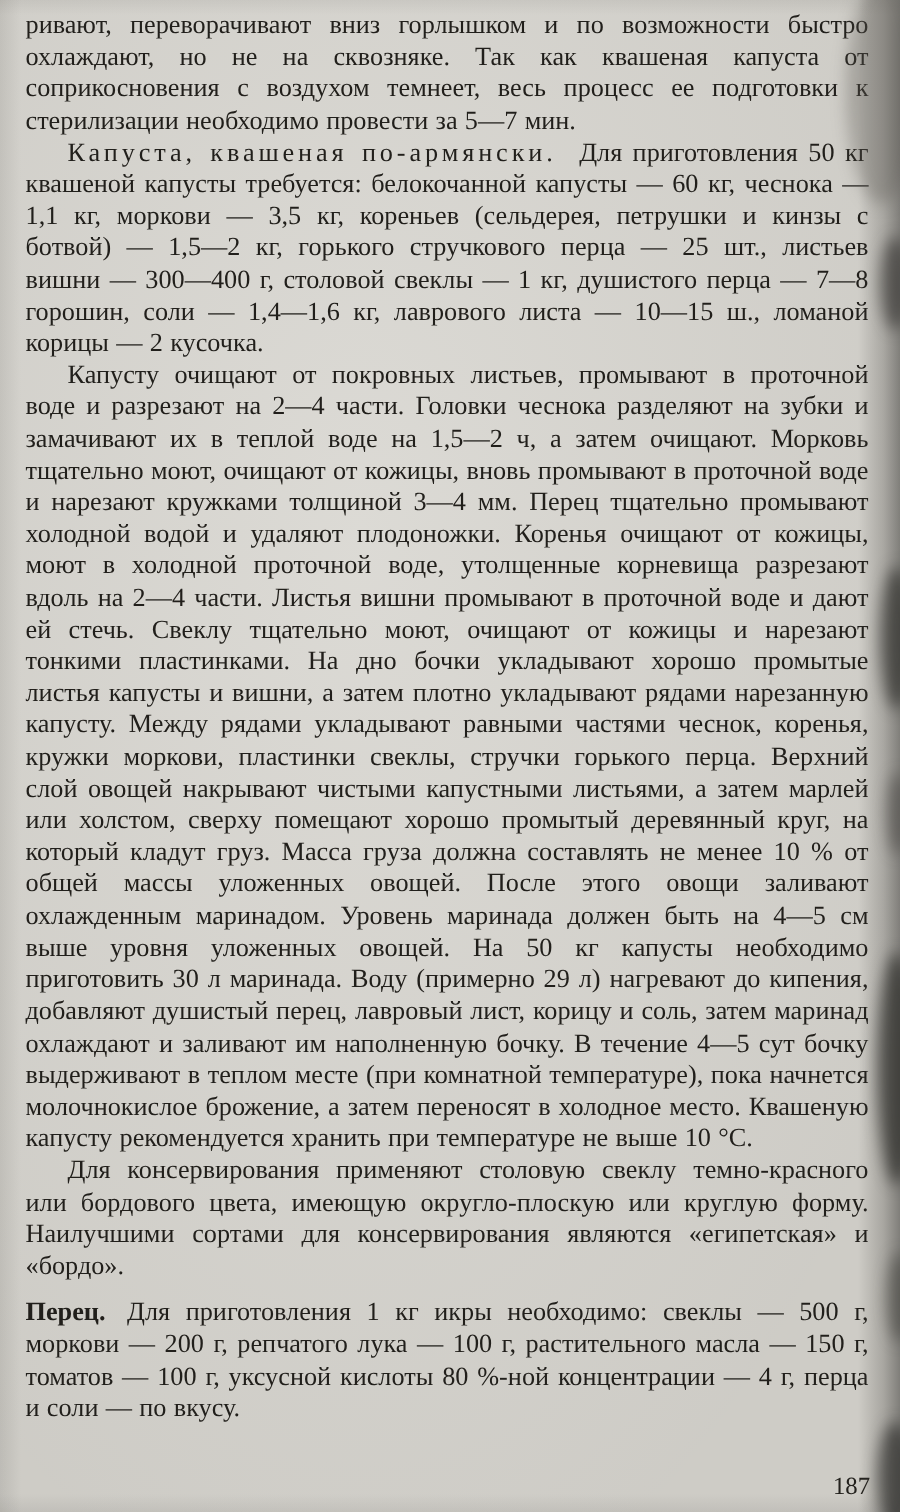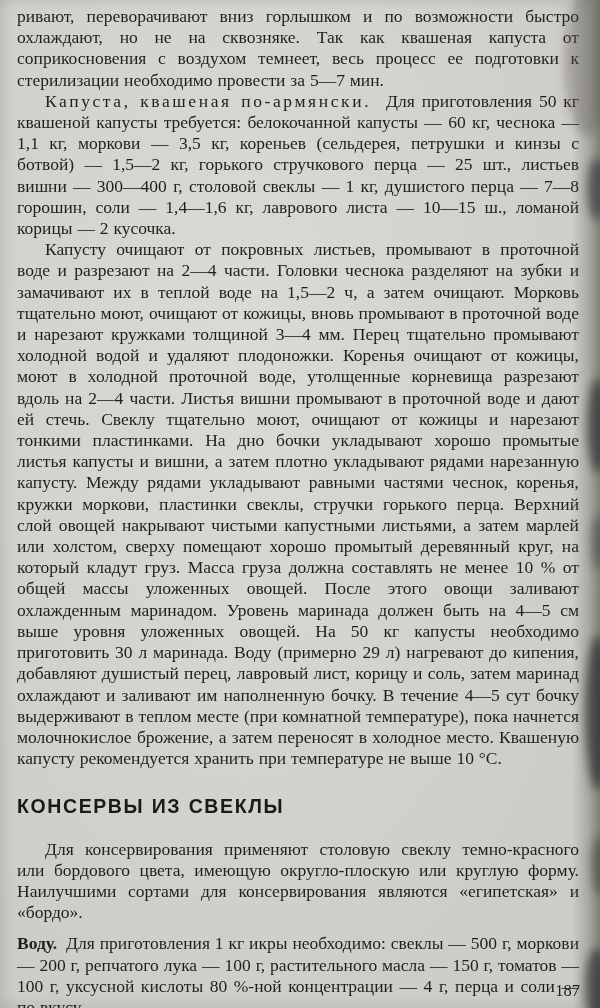--- a/index.html
+++ b/index.html
@@ -94,26 +94,25 @@
 
     <p class="para" lang="ru">ривают, переворачивают вниз горлышком и по возможности быстро охлаждают, но не на сквозняке. Так как квашеная капуста от соприкосновения с воздухом темнеет, весь процесс ее подготовки к стерилизации необходимо провести за 5—7 мин.</p>
 
     <p class="para indent" lang="ru">
       <span class="lead-spaced">Капуста, квашеная по-армянски.</span>
       <span>Для приготовления 50 кг квашеной капусты требуется: белокочанной капусты — 60 кг, чеснока — 1,1 кг, моркови — 3,5 кг, кореньев (сельдерея, петрушки и кинзы с ботвой) — 1,5—2 кг, горького стручкового перца — 25 шт., листьев вишни — 300—400 г, столовой свеклы — 1 кг, душистого перца — 7—8 горошин, соли — 1,4—1,6 кг, лаврового листа — 10—15 ш., ломаной корицы — 2 кусочка.</span>
     </p>
 
     <p class="para indent" lang="ru">Капусту очищают от покровных листьев, промывают в проточной воде и разрезают на 2—4 части. Головки чеснока разделяют на зубки и замачивают их в теплой воде на 1,5—2 ч, а затем очищают. Морковь тщательно моют, очищают от кожицы, вновь промывают в проточной воде и нарезают кружками толщиной 3—4 мм. Перец тщательно промывают холодной водой и удаляют плодоножки. Коренья очищают от кожицы, моют в холодной проточной воде, утолщенные корневища разрезают вдоль на 2—4 части. Листья вишни промывают в проточной воде и дают ей стечь. Свеклу тщательно моют, очищают от кожицы и нарезают тонкими пластинками. На дно бочки укладывают хорошо промытые листья капусты и вишни, а затем плотно укладывают рядами нарезанную капусту. Между рядами укладывают равными частями чеснок, коренья, кружки моркови, пластинки свеклы, стручки горького перца. Верхний слой овощей накрывают чистыми капустными листьями, а затем марлей или холстом, сверху помещают хорошо промытый деревянный круг, на который кладут груз. Масса груза должна составлять не менее 10 % от общей массы уложенных овощей. После этого овощи заливают охлажденным маринадом. Уровень маринада должен быть на 4—5 см выше уровня уложенных овощей. На 50 кг капусты необходимо приготовить 30 л маринада. Воду (примерно 29 л) нагревают до кипения, добавляют душистый перец, лавровый лист, корицу и соль, затем маринад охлаждают и заливают им наполненную бочку. В течение 4—5 сут бочку выдерживают в теплом месте (при комнатной температуре), пока начнется молочнокислое брожение, а затем переносят в холодное место. Квашеную капусту рекомендуется хранить при температуре не выше 10 °С.</p>
 
-    <h2 class="section-heading">КОНСЕРВЫ ИЗ СВЕКЛЫ</h2>
 
     <p class="para indent" lang="ru">Для консервирования применяют столовую свеклу темно-красного или бордового цвета, имеющую округло-плоскую или круглую форму. Наилучшими сортами для консервирования являются «египетская» и «бордо».</p>
 
     <p class="para gap-above" lang="ru">
-      <span class="lead-bold">Воду.</span>
+      <span class="lead-bold">Перец.</span>
       <span>Для приготовления 1 кг икры необходимо: свеклы — 500 г, моркови — 200 г, репчатого лука — 100 г, растительного масла — 150 г, томатов — 100 г, уксусной кислоты 80 %-ной концентрации — 4 г, перца и соли — по вкусу.</span>
     </p>
 
   </div>
 
   <div class="page-number">187</div>
 
   <div class="edge-right"></div>
   <div class="blot b-corner-top"></div>
   <div class="blot b1"></div>

